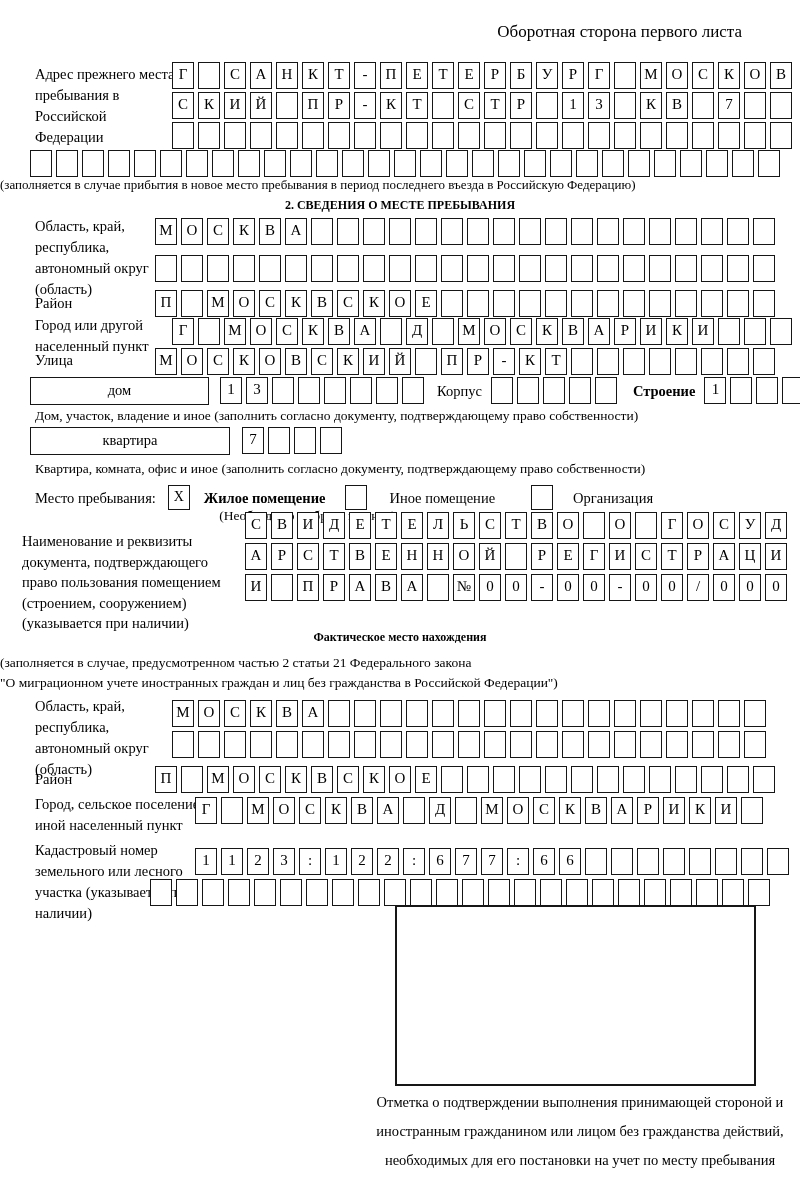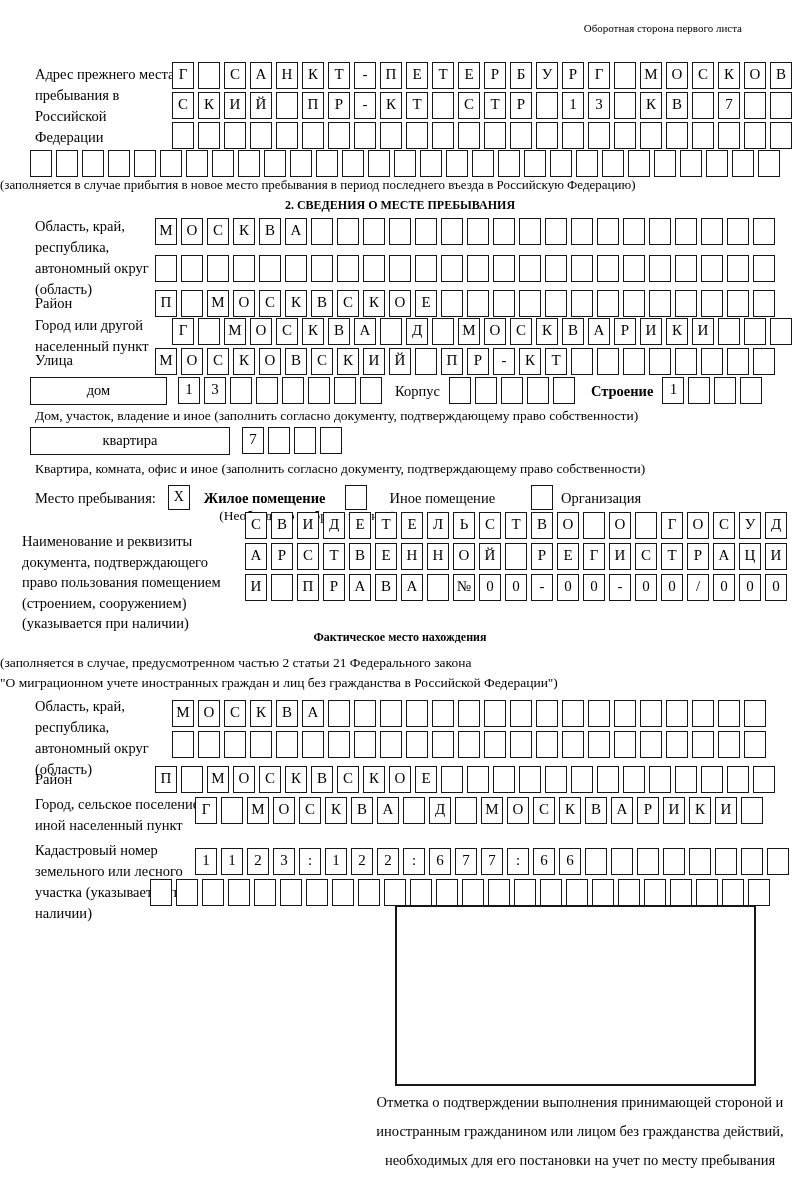--- a/index.html
+++ b/index.html
@@ -23,21 +23,21 @@
   .chk{display:inline-block;width:22px;height:25px;border:1.6px solid #161616;
        box-sizing:border-box;text-align:center;font-size:14px;line-height:21px;
        vertical-align:top;margin-top:1px;background:#fff;}
   .stamp{position:absolute;border:2px solid #161616;background:#fff;}
 </style>
 </head>
 <body>
 
 <div class="page">
 
-  <div class="abs" style="top:22px;right:58px;font-size:11px;">Оборотная сторона первого листа</div>
+  <div class="abs" style="top:22px;right:58px;font-size:17px;">Оборотная сторона первого листа</div>
 
   <div class="abs lbl" style="left:35px;top:64px;width:140px;">Адрес прежнего места пребывания в Российской Федерации</div>
   <div class="row" style="left:172px;top:62px;"><span class="cell">Г</span><span class="cell"></span><span class="cell">С</span><span class="cell">А</span><span class="cell">Н</span><span class="cell">К</span><span class="cell">Т</span><span class="cell">-</span><span class="cell">П</span><span class="cell">Е</span><span class="cell">Т</span><span class="cell">Е</span><span class="cell">Р</span><span class="cell">Б</span><span class="cell">У</span><span class="cell">Р</span><span class="cell">Г</span><span class="cell"></span><span class="cell">М</span><span class="cell">О</span><span class="cell">С</span><span class="cell">К</span><span class="cell">О</span><span class="cell">В</span></div>
   <div class="row" style="left:172px;top:92px;"><span class="cell">С</span><span class="cell">К</span><span class="cell">И</span><span class="cell">Й</span><span class="cell"></span><span class="cell">П</span><span class="cell">Р</span><span class="cell">-</span><span class="cell">К</span><span class="cell">Т</span><span class="cell"></span><span class="cell">С</span><span class="cell">Т</span><span class="cell">Р</span><span class="cell"></span><span class="cell">1</span><span class="cell">3</span><span class="cell"></span><span class="cell">К</span><span class="cell">В</span><span class="cell"></span><span class="cell">7</span><span class="cell"></span><span class="cell"></span></div>
   <div class="row" style="left:172px;top:122px;"><span class="cell"></span><span class="cell"></span><span class="cell"></span><span class="cell"></span><span class="cell"></span><span class="cell"></span><span class="cell"></span><span class="cell"></span><span class="cell"></span><span class="cell"></span><span class="cell"></span><span class="cell"></span><span class="cell"></span><span class="cell"></span><span class="cell"></span><span class="cell"></span><span class="cell"></span><span class="cell"></span><span class="cell"></span><span class="cell"></span><span class="cell"></span><span class="cell"></span><span class="cell"></span><span class="cell"></span></div>
   <div class="row" style="left:30px;top:150px;"><span class="cell"></span><span class="cell"></span><span class="cell"></span><span class="cell"></span><span class="cell"></span><span class="cell"></span><span class="cell"></span><span class="cell"></span><span class="cell"></span><span class="cell"></span><span class="cell"></span><span class="cell"></span><span class="cell"></span><span class="cell"></span><span class="cell"></span><span class="cell"></span><span class="cell"></span><span class="cell"></span><span class="cell"></span><span class="cell"></span><span class="cell"></span><span class="cell"></span><span class="cell"></span><span class="cell"></span><span class="cell"></span><span class="cell"></span><span class="cell"></span><span class="cell"></span><span class="cell"></span></div>
   <div class="abs cap center" style="top:177px;left:0;">(заполняется в случае прибытия в новое место пребывания в период последнего въезда в Российскую Федерацию)</div>
 
   <div class="abs title" style="top:198px;left:0;">2. СВЕДЕНИЯ О МЕСТЕ ПРЕБЫВАНИЯ</div>
 
@@ -48,21 +48,21 @@
   <div class="abs lbl" style="left:35px;top:293px;">Район</div>
   <div class="row" style="left:155px;top:290px;"><span class="cell">П</span><span class="cell"></span><span class="cell">М</span><span class="cell">О</span><span class="cell">С</span><span class="cell">К</span><span class="cell">В</span><span class="cell">С</span><span class="cell">К</span><span class="cell">О</span><span class="cell">Е</span><span class="cell"></span><span class="cell"></span><span class="cell"></span><span class="cell"></span><span class="cell"></span><span class="cell"></span><span class="cell"></span><span class="cell"></span><span class="cell"></span><span class="cell"></span><span class="cell"></span><span class="cell"></span><span class="cell"></span></div>
 
   <div class="abs lbl" style="left:35px;top:315px;width:145px;">Город или другой населенный пункт</div>
   <div class="row" style="left:172px;top:318px;"><span class="cell">Г</span><span class="cell"></span><span class="cell">М</span><span class="cell">О</span><span class="cell">С</span><span class="cell">К</span><span class="cell">В</span><span class="cell">А</span><span class="cell"></span><span class="cell">Д</span><span class="cell"></span><span class="cell">М</span><span class="cell">О</span><span class="cell">С</span><span class="cell">К</span><span class="cell">В</span><span class="cell">А</span><span class="cell">Р</span><span class="cell">И</span><span class="cell">К</span><span class="cell">И</span><span class="cell"></span><span class="cell"></span><span class="cell"></span></div>
 
   <div class="abs lbl" style="left:35px;top:350px;">Улица</div>
   <div class="row" style="left:155px;top:348px;"><span class="cell">М</span><span class="cell">О</span><span class="cell">С</span><span class="cell">К</span><span class="cell">О</span><span class="cell">В</span><span class="cell">С</span><span class="cell">К</span><span class="cell">И</span><span class="cell">Й</span><span class="cell"></span><span class="cell">П</span><span class="cell">Р</span><span class="cell">-</span><span class="cell">К</span><span class="cell">Т</span><span class="cell"></span><span class="cell"></span><span class="cell"></span><span class="cell"></span><span class="cell"></span><span class="cell"></span><span class="cell"></span><span class="cell"></span></div>
 
   <div class="row" style="left:30px;top:377px;">
-    <span class="labelbox" style="width:137px;">дом</span>
+    <span class="labelbox" style="width:179px;">дом</span>
     <span class="grid-inline" style="margin-left:7px;"><span class="cell">1</span><span class="cell">3</span><span class="cell"></span><span class="cell"></span><span class="cell"></span><span class="cell"></span><span class="cell"></span><span class="cell"></span></span>
     <span class="inline-lbl">Корпус</span>
     <span class="grid-inline"><span class="cell"></span><span class="cell"></span><span class="cell"></span><span class="cell"></span><span class="cell"></span></span>
     <span class="inline-lbl" style="margin-left:8px;font-weight:bold;">Строение</span>
     <span class="grid-inline"><span class="cell">1</span><span class="cell"></span><span class="cell"></span><span class="cell"></span></span>
   </div>
   <div class="abs cap2" style="left:35px;top:408px;">Дом, участок, владение и иное (заполнить согласно документу, подтверждающему право собственности)</div>
 
   <div class="row" style="left:30px;top:427px;">
     <span class="labelbox" style="width:200px;">квартира</span>
@@ -70,21 +70,21 @@
   </div>
   <div class="abs cap2" style="left:35px;top:461px;">Квартира, комната, офис и иное (заполнить согласно документу, подтверждающему право собственности)</div>
 
   <div class="row" style="left:35px;top:484px;">
     <span class="inline-lbl" style="margin:0 8px 0 0;">Место пребывания:</span>
     <span class="chk">X</span>
     <span class="inline-lbl" style="margin:0 10px;font-weight:bold;">Жилое помещение</span>
     <span class="chk" style="margin-left:6px;"></span>
     <span class="inline-lbl" style="margin:0 18px;">Иное помещение</span>
     <span class="chk" style="margin-left:14px;"></span>
-    <span class="inline-lbl" style="margin-left:4px;text-align:right;">Организация</span>
+    <span class="inline-lbl" style="margin-left:16px;text-align:right;">Организация</span>
   </div>
   <div class="abs cap2" style="left:35px;top:508px;width:545px;text-align:center;">(Необходимо выбрать нужное)</div>
 
   <div class="abs lbl" style="left:22px;top:511px;width:205px;line-height:20.5px;margin-top:20px;">Наименование и реквизиты документа, подтверждающего право пользования помещением (строением, сооружением) (указывается при наличии)</div>
   <div class="row" style="left:245px;top:512px;"><span class="cell">С</span><span class="cell">В</span><span class="cell">И</span><span class="cell">Д</span><span class="cell">Е</span><span class="cell">Т</span><span class="cell">Е</span><span class="cell">Л</span><span class="cell">Ь</span><span class="cell">С</span><span class="cell">Т</span><span class="cell">В</span><span class="cell">О</span><span class="cell"></span><span class="cell">О</span><span class="cell"></span><span class="cell">Г</span><span class="cell">О</span><span class="cell">С</span><span class="cell">У</span><span class="cell">Д</span></div>
   <div class="row" style="left:245px;top:543px;"><span class="cell">А</span><span class="cell">Р</span><span class="cell">С</span><span class="cell">Т</span><span class="cell">В</span><span class="cell">Е</span><span class="cell">Н</span><span class="cell">Н</span><span class="cell">О</span><span class="cell">Й</span><span class="cell"></span><span class="cell">Р</span><span class="cell">Е</span><span class="cell">Г</span><span class="cell">И</span><span class="cell">С</span><span class="cell">Т</span><span class="cell">Р</span><span class="cell">А</span><span class="cell">Ц</span><span class="cell">И</span></div>
   <div class="row" style="left:245px;top:574px;"><span class="cell">И</span><span class="cell"></span><span class="cell">П</span><span class="cell">Р</span><span class="cell">А</span><span class="cell">В</span><span class="cell">А</span><span class="cell"></span><span class="cell">№</span><span class="cell">0</span><span class="cell">0</span><span class="cell">-</span><span class="cell">0</span><span class="cell">0</span><span class="cell">-</span><span class="cell">0</span><span class="cell">0</span><span class="cell">/</span><span class="cell">0</span><span class="cell">0</span><span class="cell">0</span></div>
 
   <div class="abs title" style="top:630px;left:0;">Фактическое место нахождения</div>
   <div class="abs cap2 center" style="top:655px;left:0;">(заполняется в случае, предусмотренном частью 2 статьи 21 Федерального закона</div>

